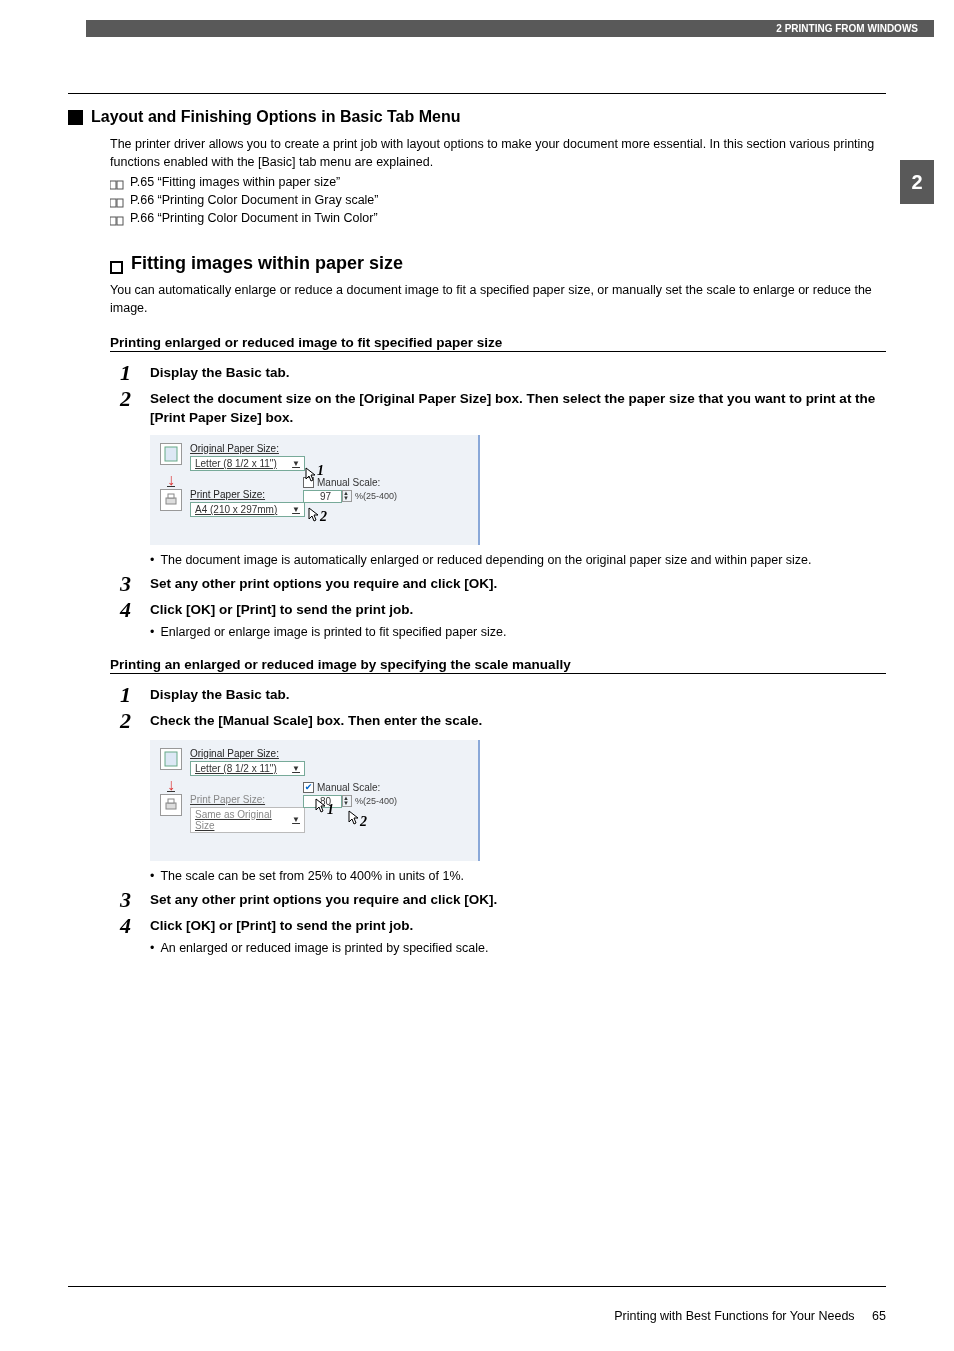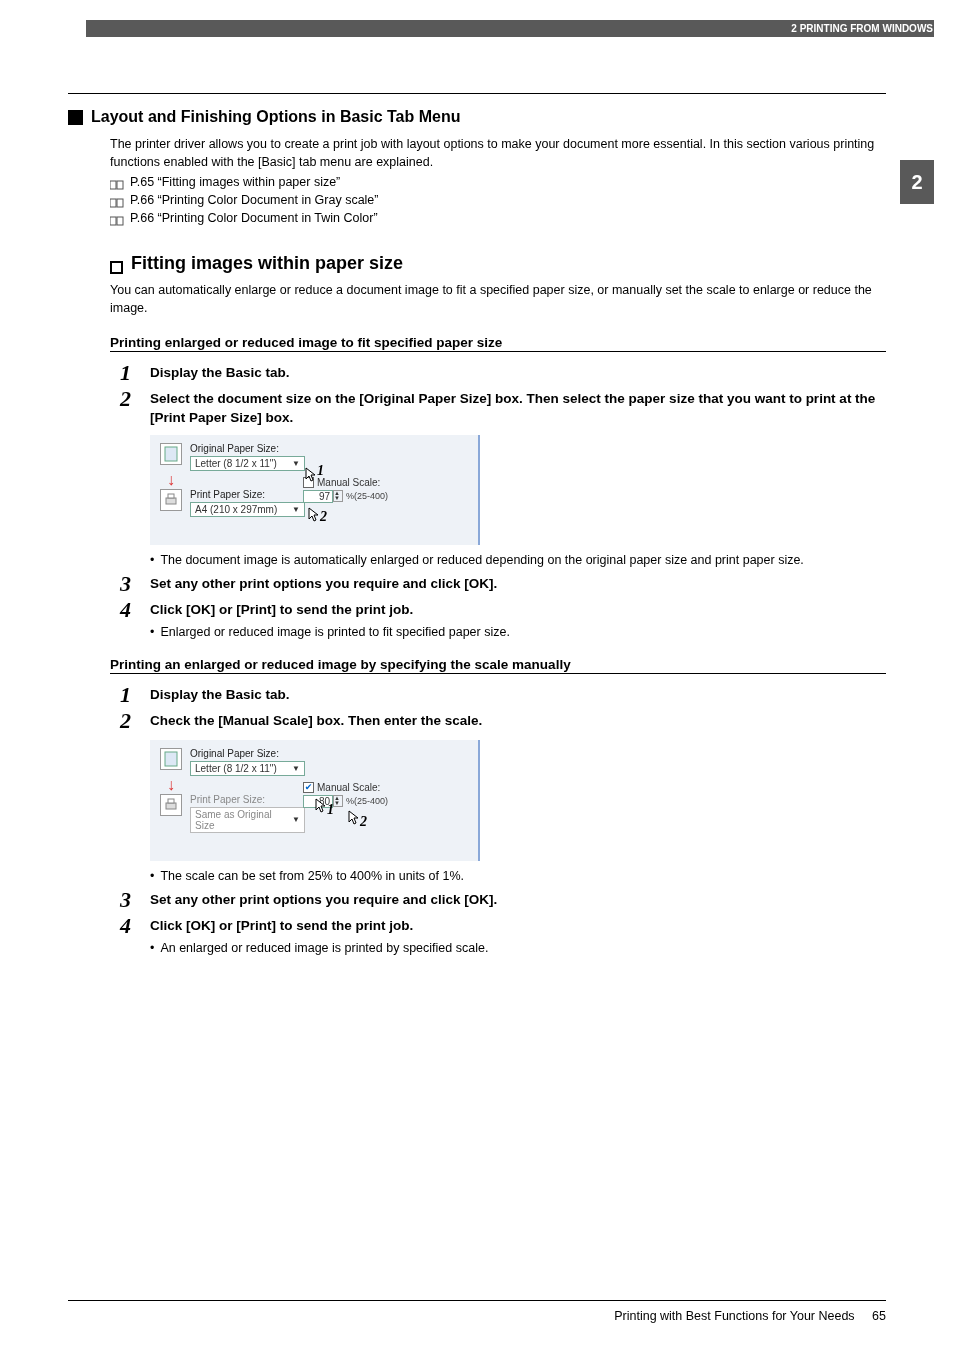--- a/index.html
+++ b/index.html
@@ -1,58 +1,58 @@
 <!DOCTYPE html>
 <html><head>
 <meta charset="utf-8">
 <style>
   * { box-sizing: border-box; margin: 0; padding: 0; }
   body { font-family: Arial, Helvetica, sans-serif; background: #fff; color: #000; width: 954px; margin: 0 auto; position: relative; }
   .page { padding: 20px 68px 40px 68px; min-height: 1351px; position: relative; }
-  .header-bar { text-align: right; font-size: 10px; font-weight: bold; color: #fff; background: #595959; padding: 3px 1px; margin: 0 -48px 0 18px; }
+  .header-bar { text-align: right; font-size: 10px; font-weight: bold; color: #fff; background: #595959; padding: 3px 16px; margin: 0 -48px 0 18px; }
   .header-wrap { padding: 0 0 6px 0; }
   .top-rule { border-top: 1px solid #000; margin: 50px 0 0 0; }
   .chapter-tab { position: absolute; right: 20px; top: 160px; width: 34px; height: 44px; background: #595959; color: #fff; font-size: 20px; font-weight: bold; display: flex; align-items: center; justify-content: center; }
   .h1-row { display: flex; align-items: center; margin-top: 14px; margin-bottom: 10px; }
   .h1-square { width: 15px; height: 15px; background: #000; margin-right: 8px; }
   .h1 { font-size: 16px; font-weight: bold; }
   .intro { font-size: 12.5px; line-height: 1.4; margin-left: 42px; margin-bottom: 2px; }
   .xref-row { display: flex; align-items: center; margin-left: 42px; font-size: 12.5px; line-height: 1.45; }
   .book-icon { width: 14px; height: 10px; margin-right: 6px; display: inline-block; }
   .h2-row { display: flex; align-items: flex-end; margin-top: 26px; margin-left: 42px; margin-bottom: 8px; }
   .h2-square { width: 13px; height: 13px; border: 2px solid #000; margin-right: 8px; }
   .h2 { font-size: 18px; font-weight: bold; }
   .body { font-size: 12.5px; line-height: 1.4; margin-left: 42px; margin-bottom: 14px; }
   .h3 { font-size: 13.5px; font-weight: bold; margin-left: 42px; border-bottom: 1px solid #000; padding-bottom: 1px; margin-top: 18px; margin-bottom: 10px; }
   .step { display: flex; margin-left: 52px; margin-bottom: 4px; }
   .step-num { font-size: 22px; font-weight: bold; font-style: italic; font-family: Georgia, 'Times New Roman', serif; width: 30px; flex-shrink: 0; line-height: 1; }
   .step-body { flex: 1; font-size: 13.5px; font-weight: bold; line-height: 1.35; padding-top: 2px; }
   .sub { font-size: 12.5px; font-weight: normal; margin-left: 82px; margin-top: 2px; margin-bottom: 6px; display: flex; }
   .sub-bullet { margin-right: 6px; }
   .screenshot { margin-left: 82px; margin-top: 8px; margin-bottom: 8px; }
-  .ss-box { width: 330px; border-right: 2px solid #8aa8d8; background: #eef2f7; padding: 8px 10px 22px 10px; position: relative; font-size: 10px; color: #333; }
+  .ss-box { width: 330px; border-right: 2px solid #8aa8d8; background: #eef2f7; padding: 8px 10px 22px 10px; position: relative; font-size: 10px; color: #333; text-decoration: underline; }
   .ss-row { display: flex; align-items: flex-start; margin-bottom: 6px; }
   .ss-icon { width: 22px; height: 22px; border: 1px solid #999; background: #fff; margin-right: 8px; display: flex; align-items: center; justify-content: center; flex-shrink: 0; }
   .ss-arrow { width: 22px; text-align: center; color: #d33; font-size: 16px; margin: -4px 8px 0 0; }
   .ss-fields { flex: 1; }
   .ss-label { font-size: 10px; color: #222; margin-bottom: 2px; }
   .ss-select { border: 1px solid #7a9; background: #fff; padding: 1px 4px; font-size: 10px; width: 115px; display: flex; justify-content: space-between; align-items: center; }
   .ss-select.disabled { color: #888; border-color: #bbb; }
   .ss-tri { font-size: 8px; color: #333; }
   .ss-manual { position: absolute; left: 153px; top: 42px; font-size: 10px; }
   .ss-chk { display: flex; align-items: center; }
   .ss-chkbox { width: 11px; height: 11px; border: 1px solid #666; background: #fff; margin-right: 3px; display: inline-flex; align-items: center; justify-content: center; font-size: 9px; color: #06c; }
   .ss-spin { display: flex; align-items: center; margin-top: 2px; }
-  .ss-spin-val { width: 30px; border: 1px solid #7a9; background: #fff; text-align: right; padding: 0 2px; font-size: 10px; }
+  .ss-spin-val { width: 39px; border: 1px solid #7a9; background: #fff; text-align: right; padding: 0 10px; font-size: 10px; }
   .ss-spin-btns { width: 10px; display: flex; flex-direction: column; line-height: 5px; font-size: 6px; border: 1px solid #999; }
   .ss-range { margin-left: 3px; font-size: 9px; color: #444; }
   .cursor { position: absolute; font-size: 14px; color: #000; }
   .cursor svg { width: 14px; height: 16px; }
   .cursor-num { font-family: Georgia, serif; font-weight: bold; font-style: italic; font-size: 14px; position: absolute; }
-  .footer { position: absolute; bottom: 28px; left: 68px; right: 68px; border-top: 1px solid #000; padding-top: 8px; text-align: right; font-size: 12.5px; }
+  .footer { position: absolute; bottom: 28px; left: 68px; right: 68px; border-top: 1px solid #000; padding-top: 22px; text-align: right; font-size: 12.5px; }
   .footer-page { margin-left: 14px; }
 </style>
 </head>
 <body>
 
 <div class="page">
   <div class="header-wrap">
     <div class="header-bar">2 PRINTING FROM WINDOWS</div>
   </div>
   <div class="top-rule"></div>
@@ -170,34 +170,34 @@
         <svg viewBox="0 0 14 16">
             <path d="M1 1 L1 12 L4 9 L6 14 L8 13 L6 8 L10 8 Z" fill="#fff" stroke="#000"></path>
           </svg>
         <span class="cursor-num" style="left:12px; top:2px;">2</span>
       </div>
     </div>
   </div>
 
   <div class="sub">
       <span class="sub-bullet">•</span>
-      <span>The document image is automatically enlarged or reduced depending on the original paper size and print paper size.</span>
+      <span>The document image is automatically enlarged or reduced depending on the original paper size and within paper size.</span>
     </div>
 
   <div class="step">
     <div class="step-num">3</div>
     <div class="step-body">Set any other print options you require and click [OK].</div>
   </div>
   <div class="step">
     <div class="step-num">4</div>
     <div class="step-body">Click [OK] or [Print] to send the print job.</div>
   </div>
   <div class="sub">
       <span class="sub-bullet">•</span>
-      <span>Enlarged or reduced image is printed to fit specified paper size.</span>
+      <span>Enlarged or enlarge image is printed to fit specified paper size.</span>
     </div>
 
   <div class="h3">Printing an enlarged or reduced image by specifying the scale manually</div>
 
   <div class="step">
     <div class="step-num">1</div>
     <div class="step-body">Display the Basic tab.</div>
   </div>
   <div class="step">
     <div class="step-num">2</div>

